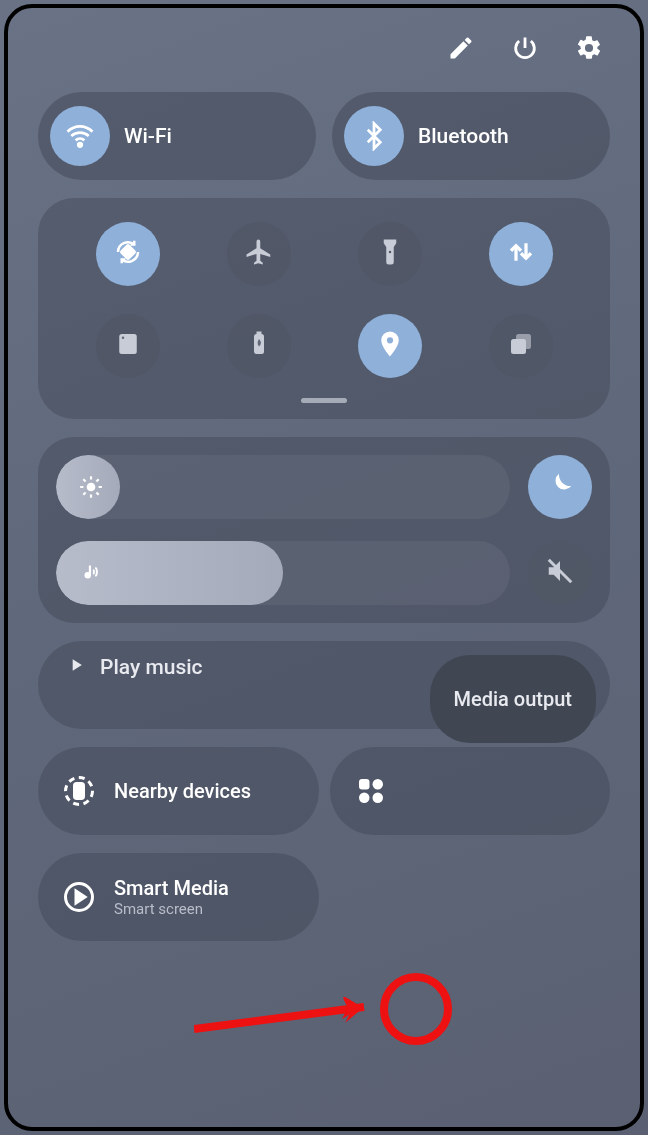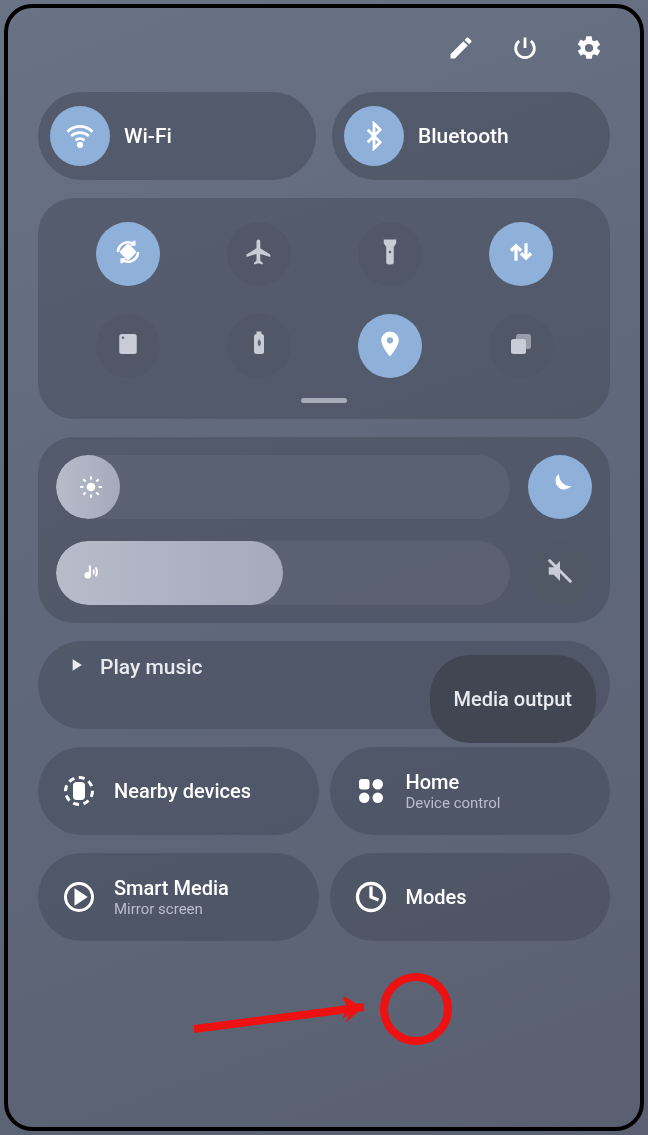--- a/index.html
+++ b/index.html
@@ -422,49 +422,34 @@
     </div>
     <div class="bottom-btn">
       <div class="icon-wrap">
         <svg viewBox="0 0 24 24" fill="currentColor">
             <rect x="4" y="4" width="7" height="7" rx="2"></rect>
             <circle cx="16.5" cy="7.5" r="3.5"></circle>
             <circle cx="7.5" cy="16.5" r="3.5"></circle>
             <circle cx="16.5" cy="16.5" r="3.5"></circle>
           </svg>
       </div>
-      <div class="texts">
-        <span class="title">Home</span>
-        <span class="sub">Device control</span>
-      </div>
     </div>
   </div>
 
   <div class="row-2b">
     <div class="bottom-btn">
       <div class="icon-wrap">
         <svg viewBox="0 0 24 24" fill="none" stroke="currentColor" stroke-width="2">
             <circle cx="12" cy="12" r="9"></circle>
             <path d="M10 8l6 4-6 4V8z" fill="currentColor"></path>
           </svg>
       </div>
       <div class="texts">
         <span class="title">Smart Media</span>
-        <span class="sub">Mirror screen</span>
-      </div>
-    </div>
-    <div class="bottom-btn">
-      <div class="icon-wrap">
-        <svg viewBox="0 0 24 24" fill="none" stroke="currentColor" stroke-width="2.2">
-            <circle cx="12" cy="12" r="9"></circle>
-            <path d="M12 5v7l5 2"></path>
-          </svg>
-      </div>
-      <div class="texts">
-        <span class="title">Modes</span>
+        <span class="sub">Smart screen</span>
       </div>
     </div>
   </div>
 
 </div>
 
 <div class="annotation">
   <div class="red-circle"></div>
   <svg class="red-arrow" viewBox="0 0 200 40">
     <line x1="0" y1="32" x2="170" y2="10" stroke="#e11" stroke-width="8"></line>

